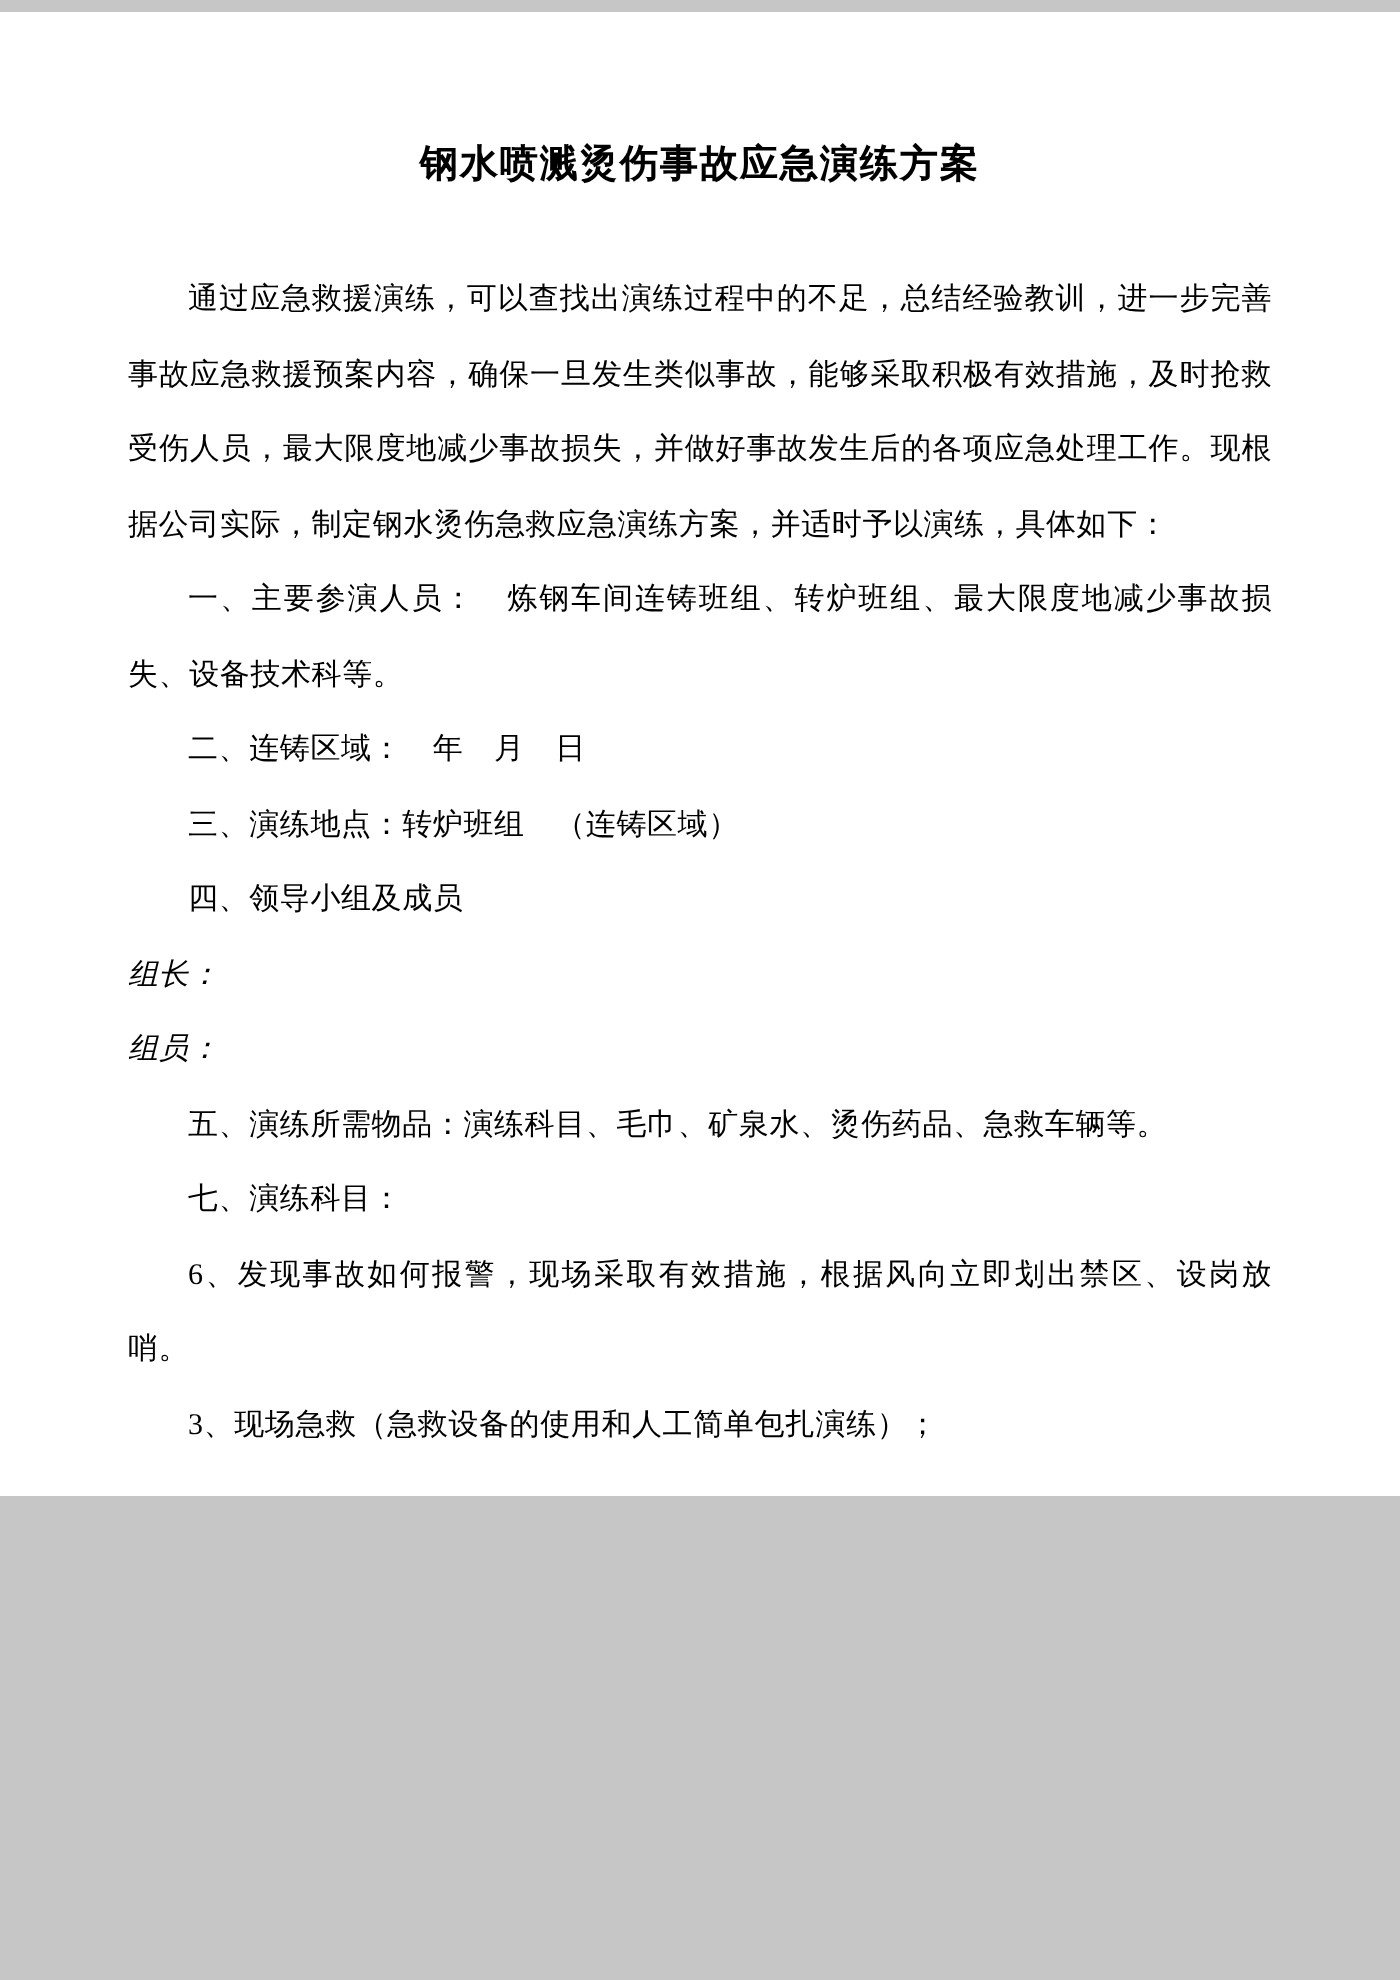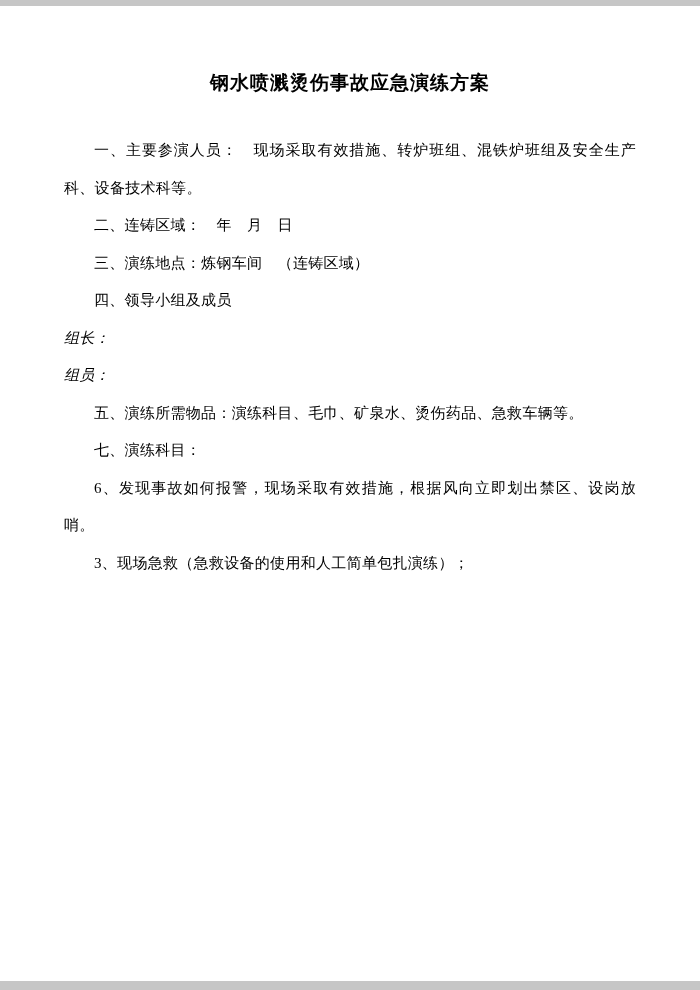--- a/index.html
+++ b/index.html
@@ -3,21 +3,21 @@
 <meta charset="utf-8">
 <style>
   html, body {
     margin: 0;
     padding: 0;
     background: #c6c6c6;
     font-family: "Liberation Serif", "DejaVu Serif", serif;
   }
   .viewport {
     width: 700px;
-    height: 990px;
+    height: 748px;
     margin: 0 auto;
     background: #c6c6c6;
     overflow: hidden;
     position: relative;
   }
   .page {
     position: absolute;
     top: 6px;
     left: 0;
     width: 700px;
@@ -53,26 +53,27 @@
 </head>
 <body>
 
 <div class="viewport">
   <div class="page">
 
     <h1 class="doc-title">钢水喷溅烫伤事故应急演练方案</h1>
 
     <div class="body-text">
 
+      <p class="indent">通过应急救援演练，可以查找出演练过程中的不足，总结经验教训，进一步完善事故应急救援预案内容，确保一旦发生类似事故，能够采取积极有效措施，及时抢救受伤人员，最大限度地减少事故损失，并做好事故发生后的各项应急处理工作。现根据公司实际，制定钢水烫伤急救应急演练方案，并适时予以演练，具体如下：</p>
 
-      <p class="indent">一、主要参演人员：　现场采取有效措施、转炉班组、混铁炉班组及安全生产科、设备技术科等。</p>
+      <p class="indent">一、主要参演人员：　炼钢车间连铸班组、转炉班组、最大限度地减少事故损失、设备技术科等。</p>
 
       <p class="indent">二、连铸区域：　年　月　日</p>
 
-      <p class="indent">三、演练地点：炼钢车间　（连铸区域）</p>
+      <p class="indent">三、演练地点：转炉班组　（连铸区域）</p>
 
       <p class="indent">四、领导小组及成员</p>
 
       <p class="flush">组长：</p>
 
 
       <p class="flush">组员：</p>
 
       <p class="indent">五、演练所需物品：演练科目、毛巾、矿泉水、烫伤药品、急救车辆等。</p>
 

